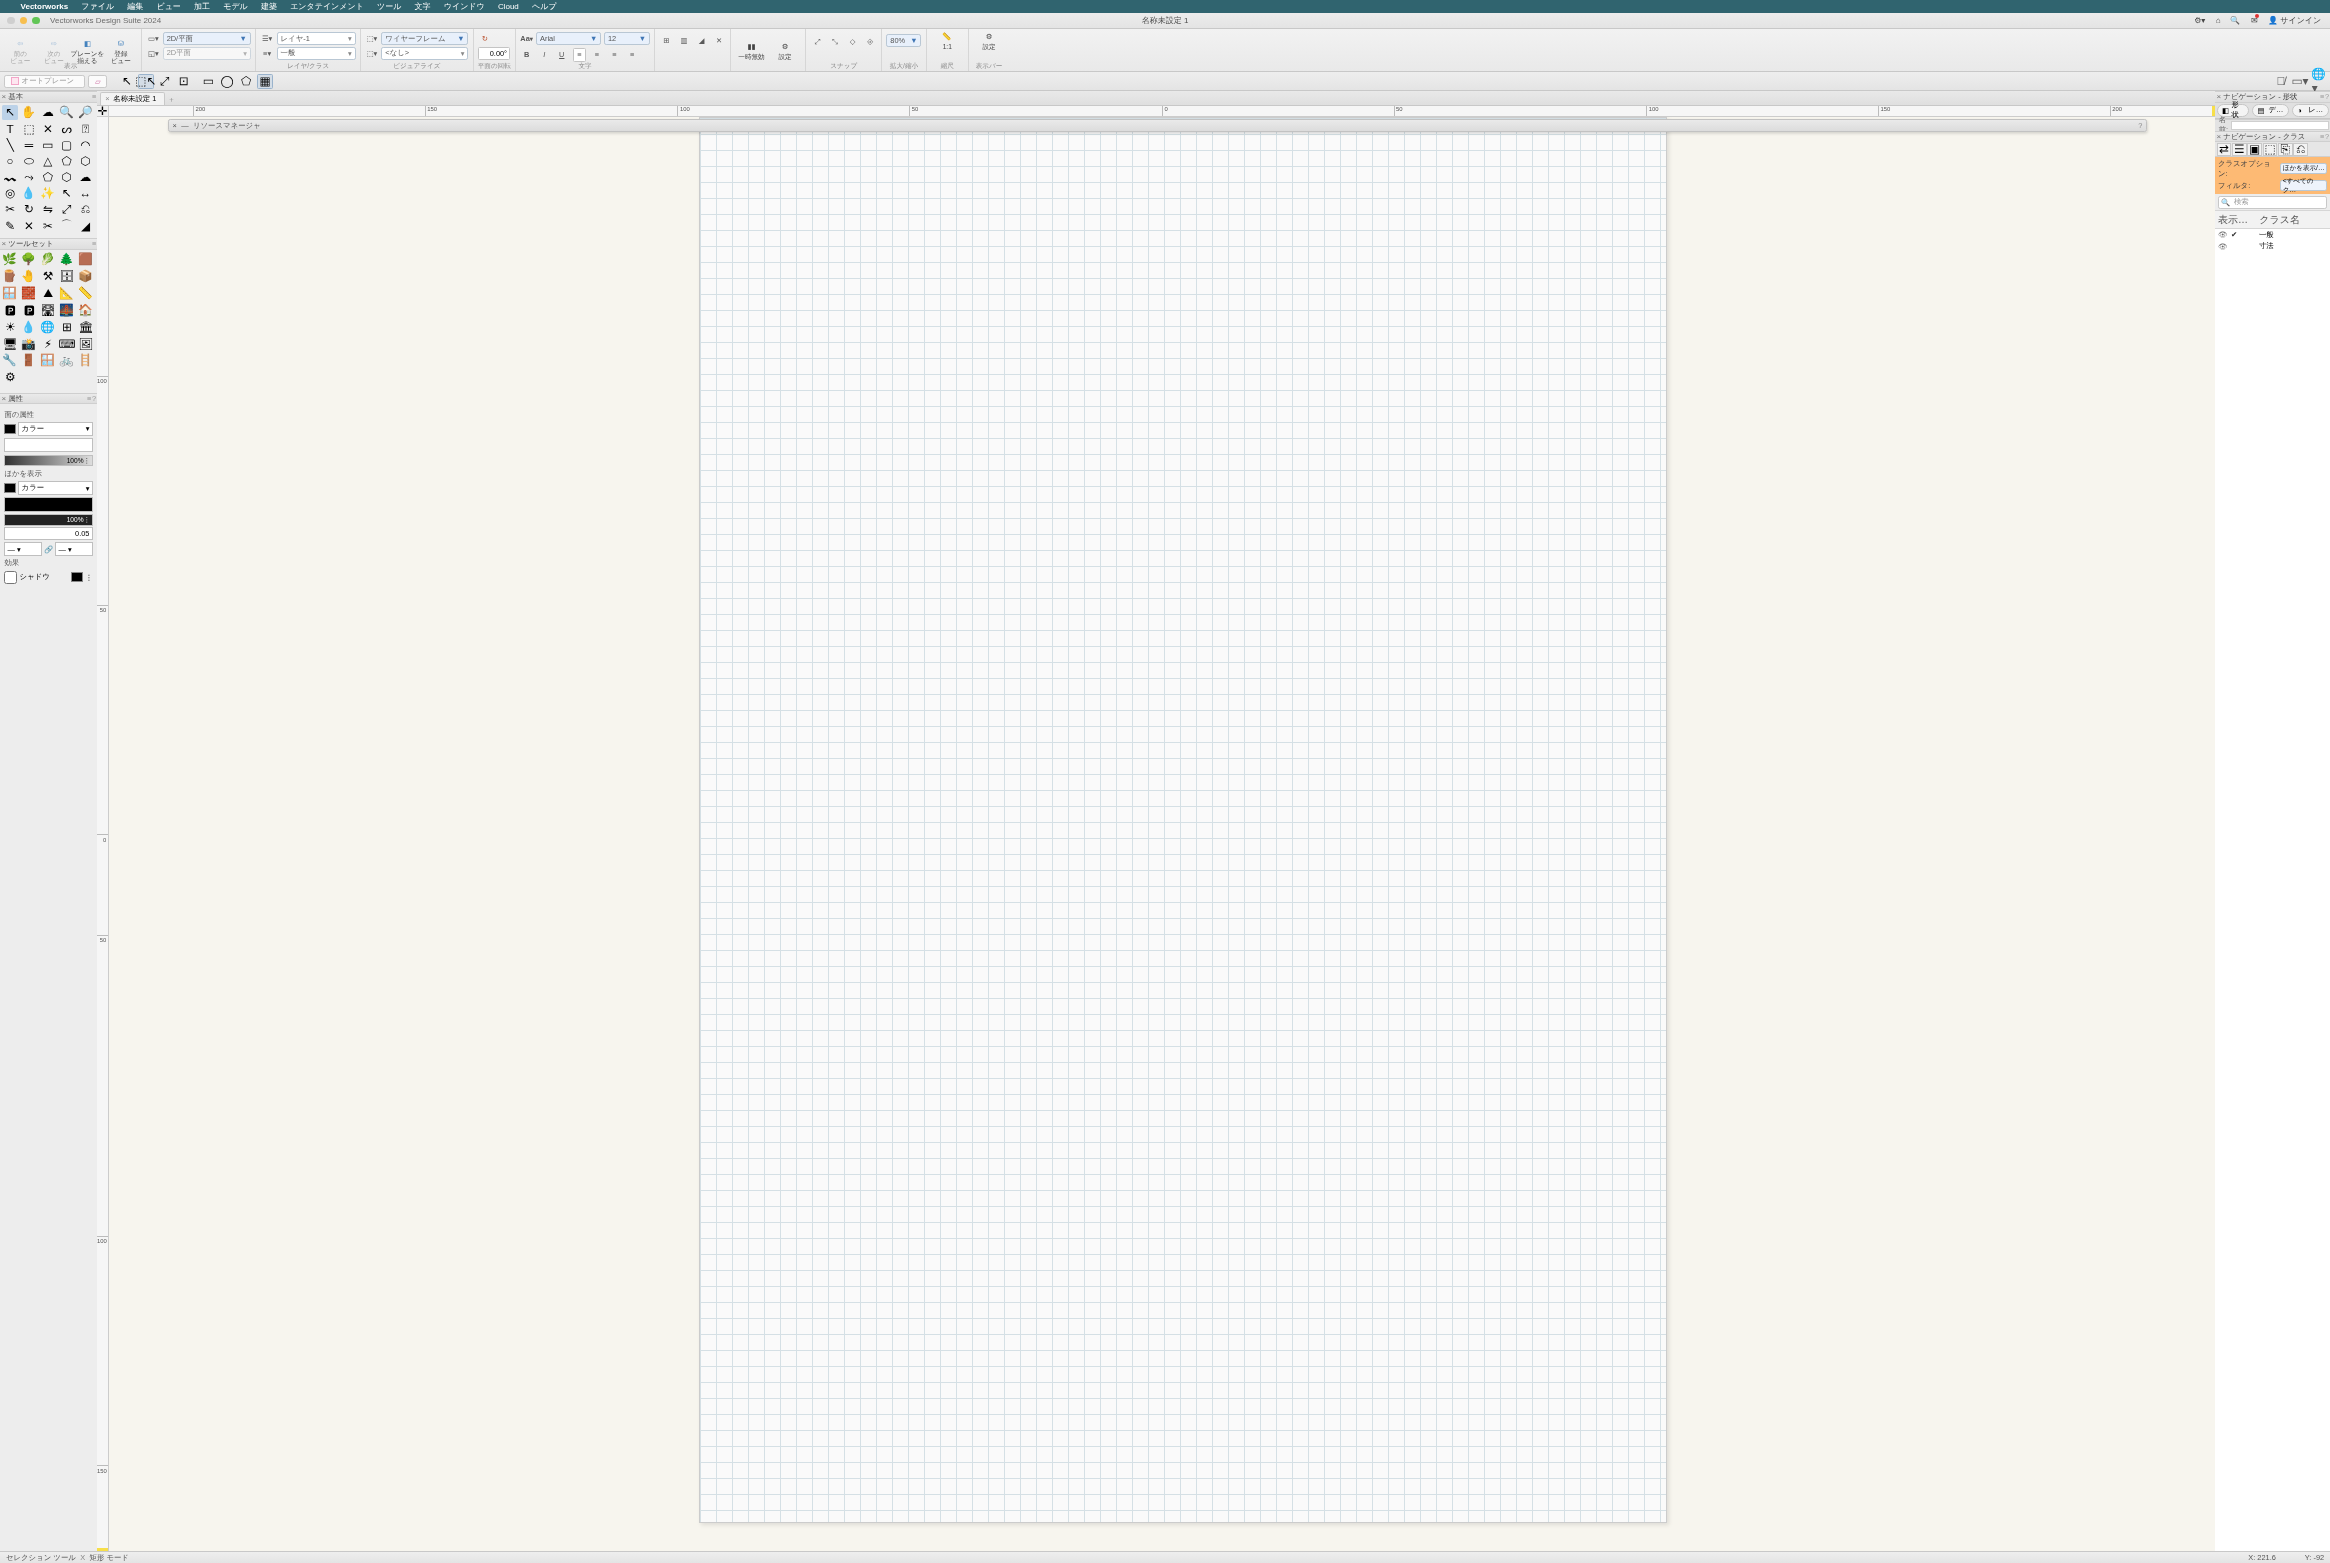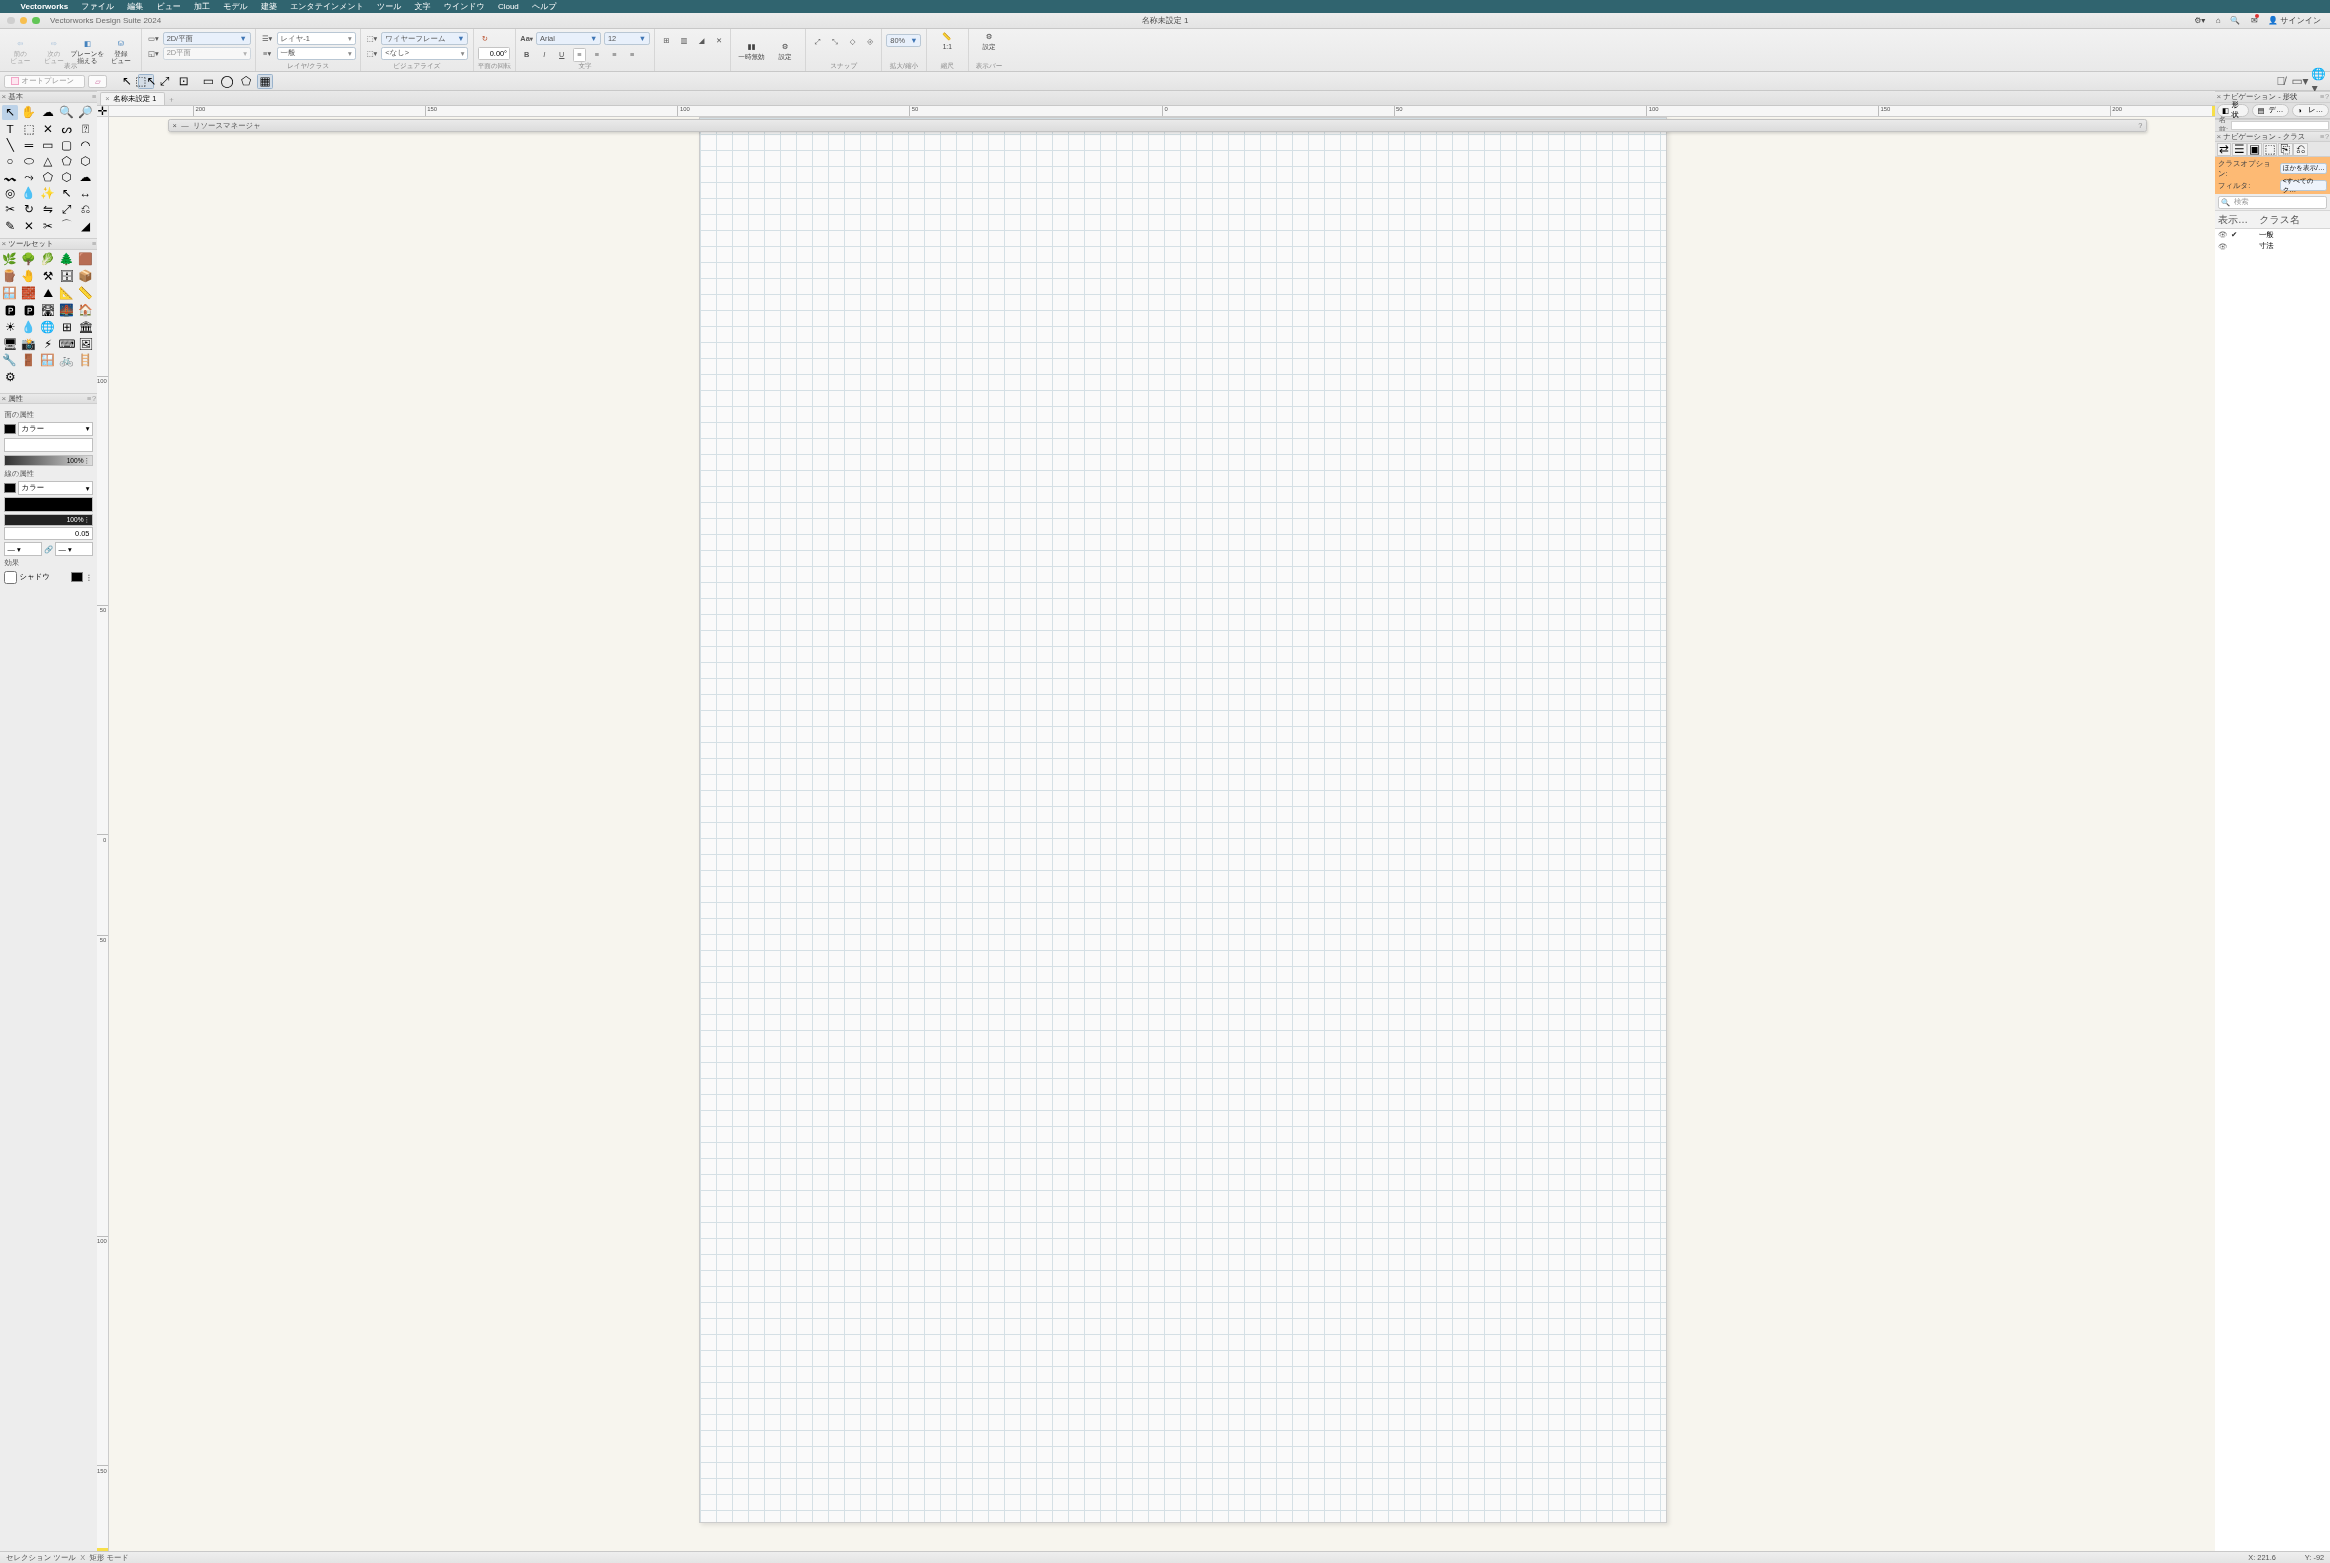--- a/index.html
+++ b/index.html
@@ -479,21 +479,21 @@
       <div class="attr-row">
         <div class="attr-sw" style="background:#000"></div>
         <div class="attr-sel">
             <span>カラー</span>
             <span style="margin-left:auto">▾</span>
           </div>
       </div>
       <div class="attr-full"></div>
       <div class="attr-bar lt"><span>100%</span> ⋮</div>
 
-      <div class="hdr">線の属性</div>
+      <div class="hdr">ほかを表示</div>
       <div class="attr-row">
         <div class="attr-sw" style="background:#000"></div>
         <div class="attr-sel">
             <span>カラー</span>
             <span style="margin-left:auto">▾</span>
           </div>
       </div>
       <div class="attr-full" style="background:#000"></div>
       <div class="attr-bar"><span>100%</span> ⋮</div>
       <div class="attr-row">

